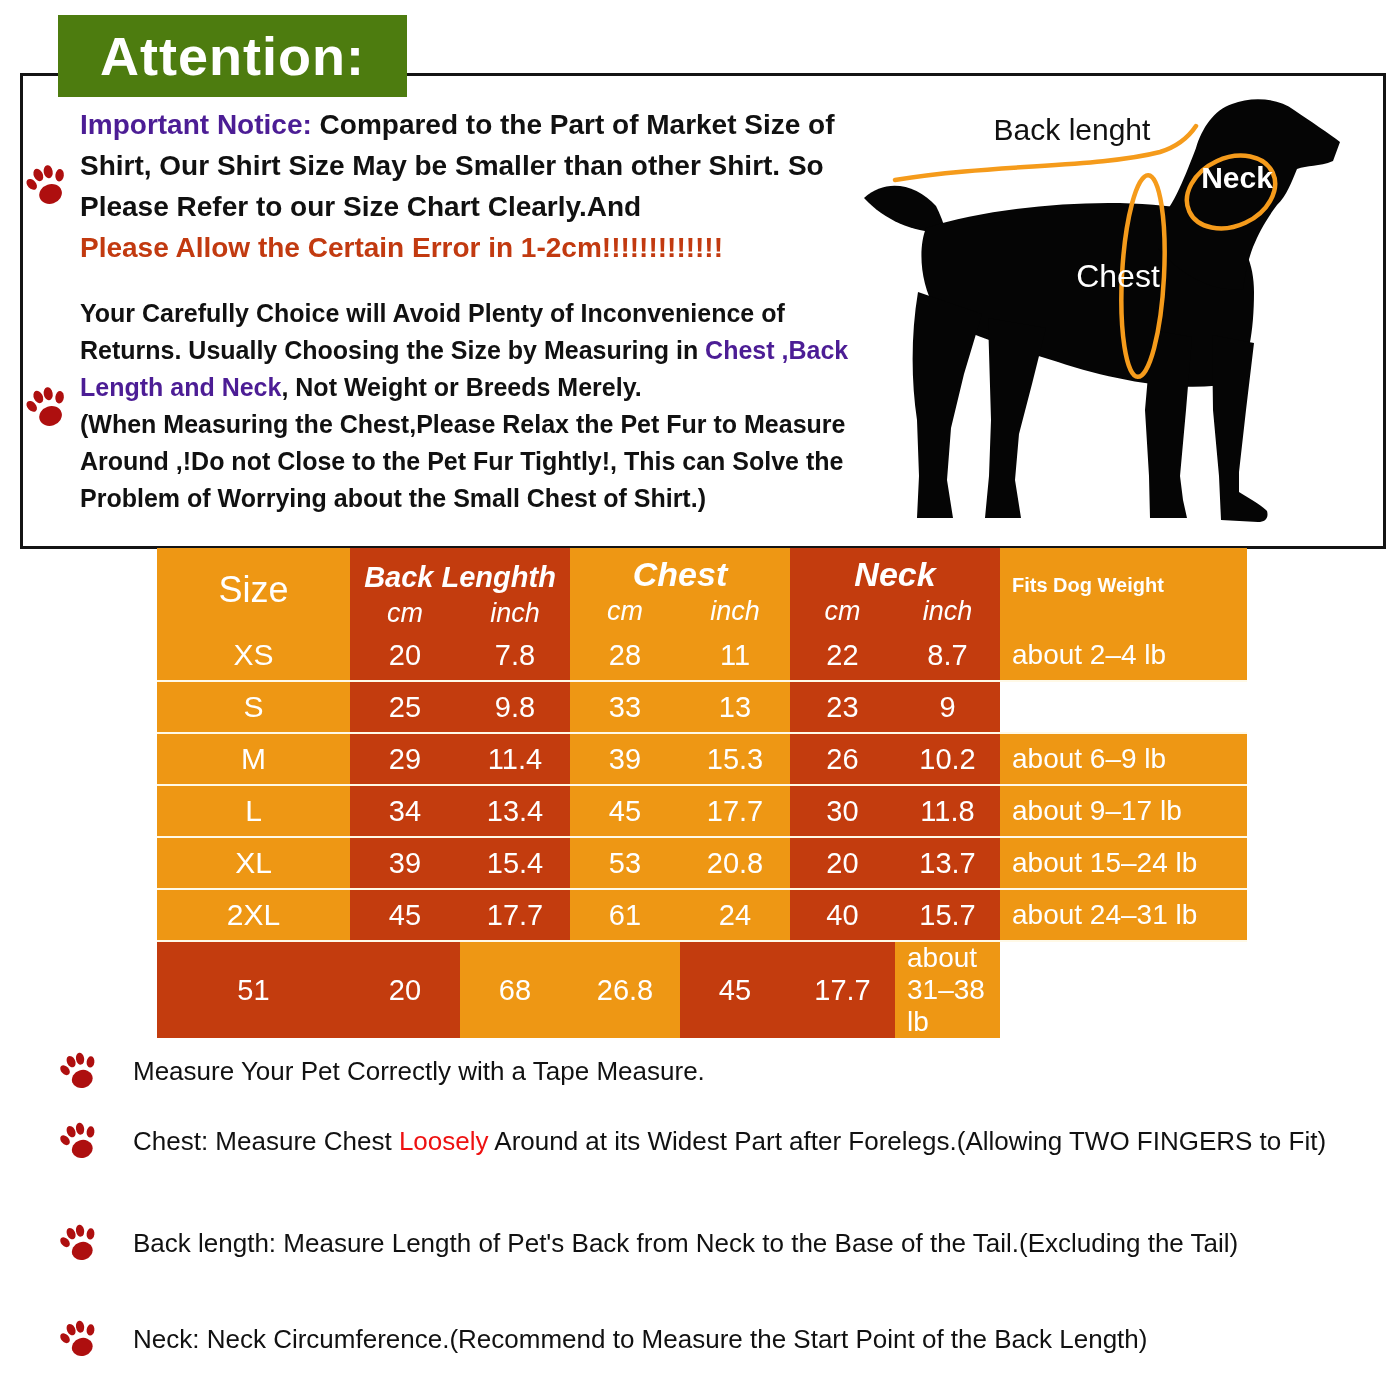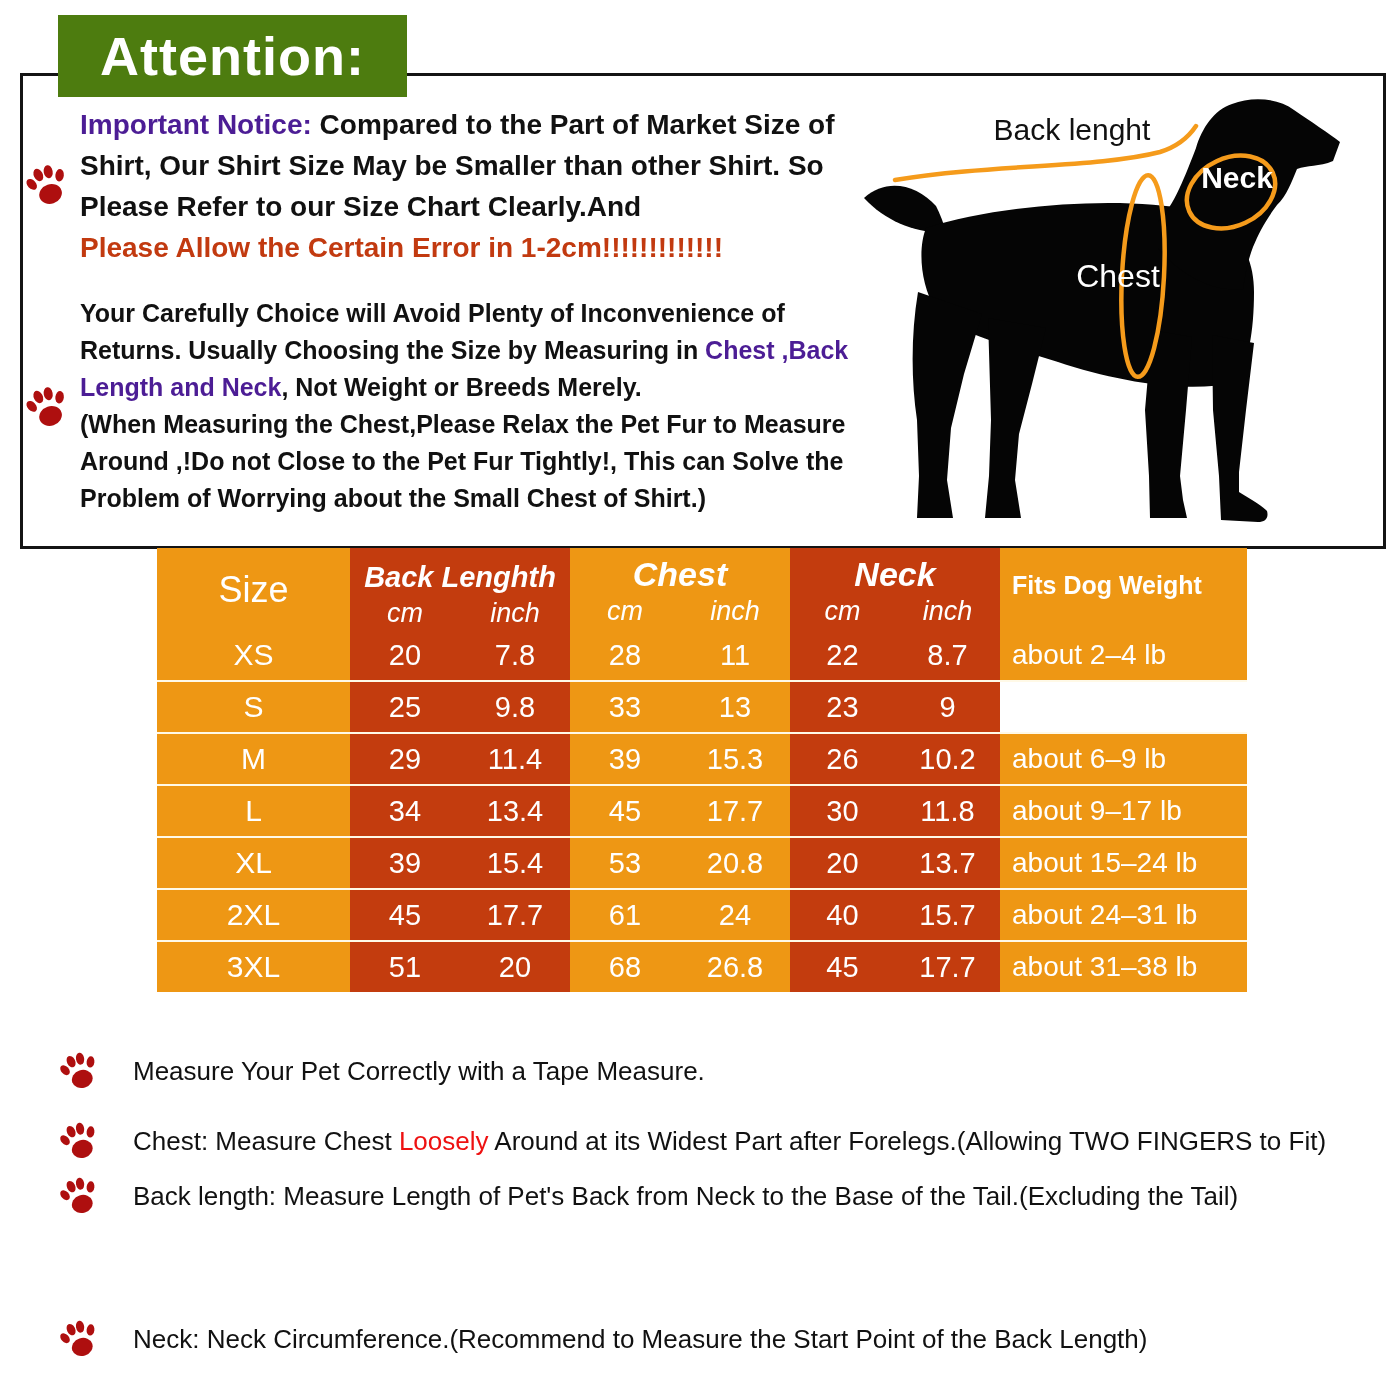--- a/index.html
+++ b/index.html
@@ -35,21 +35,21 @@
   .thead{display:grid;grid-template-columns:193px 220px 220px 210px 247px;height:80px;}
   .thead *{color:#fff;}
   .h-size{display:flex;align-items:center;justify-content:center;font-size:36px;}
   .h-col{display:flex;flex-direction:column;font-style:italic;}
   .h-title{height:46px;display:flex;align-items:flex-end;justify-content:center;}
   .h-title.big{font-size:34px;font-weight:bold;padding-bottom:2px;}
   .h-title.small{font-size:29px;font-weight:bold;padding-bottom:4px;}
   .h-units{display:grid;grid-template-columns:1fr 1fr;height:34px;}
   .h-units span{display:flex;align-items:flex-start;justify-content:center;font-size:27px;}
   .h-fits{display:flex;align-items:center;padding-left:12px;padding-bottom:10px;
-          font-size:25px;font-weight:bold;}
+          font-size:20px;font-weight:bold;}
   .trow{display:grid;grid-template-columns:193px 110px 110px 110px 110px 105px 105px 247px;
         height:52px;border-top:2px solid rgba(255,248,228,0.9);box-sizing:border-box;}
   .cell{display:flex;align-items:center;justify-content:center;color:#fff;font-size:29px;}
   .c-size{font-size:30px;}
   .c-fits{justify-content:flex-start;padding-left:12px;font-size:28px;}
 
   
   .instr{position:absolute;left:58px;width:1290px;display:flex;align-items:flex-start;}
   .instr .paw-i{flex:0 0 42px;width:42px;height:42px;margin-top:-4px;}
   .instr p{margin:0 0 0 33px;font-size:26px;line-height:38px;max-width:1230px;color:#111;}
@@ -204,21 +204,20 @@
           <div class="cell c-size bg-or">2XL</div>
           <div class="cell bg-red">45</div>
           <div class="cell bg-red">17.7</div>
           <div class="cell bg-or">61</div>
           <div class="cell bg-or">24</div>
           <div class="cell bg-red">40</div>
           <div class="cell bg-red">15.7</div>
           <div class="cell c-fits bg-or">about 24–31 lb</div>
         </div>
         <div class="trow">
-          <div class="cell c-size bg-or">3XL</div>
           <div class="cell bg-red">51</div>
           <div class="cell bg-red">20</div>
           <div class="cell bg-or">68</div>
           <div class="cell bg-or">26.8</div>
           <div class="cell bg-red">45</div>
           <div class="cell bg-red">17.7</div>
           <div class="cell c-fits bg-or">about 31–38 lb</div>
         </div>
       </div>
   </div>
@@ -229,21 +228,21 @@
           <use href="#paw-shape"></use>
         </svg>
         <p><span>Measure Your Pet Correctly with a Tape Measure.</span><span class="bright-red"></span><span></span></p>
       </div>
       <div class="instr" style="top: 1122px;">
         <svg class="paw-i" viewBox="0 0 40 40">
           <use href="#paw-shape"></use>
         </svg>
         <p><span>Chest: Measure Chest </span><span class="bright-red">Loosely</span><span> Around at its Widest Part after Forelegs.(Allowing TWO FINGERS to Fit)</span></p>
       </div>
-      <div class="instr" style="top: 1177px;">
+      <div class="instr" style="top: 1224px;">
         <svg class="paw-i" viewBox="0 0 40 40">
           <use href="#paw-shape"></use>
         </svg>
         <p><span>Back length: Measure Length of Pet's Back from Neck to the Base of the Tail.(Excluding the Tail)</span><span class="bright-red"></span><span></span></p>
       </div>
       <div class="instr" style="top: 1320px;">
         <svg class="paw-i" viewBox="0 0 40 40">
           <use href="#paw-shape"></use>
         </svg>
         <p><span>Neck: Neck Circumference.(Recommend to Measure the Start Point of the Back Length)</span><span class="bright-red"></span><span></span></p>

